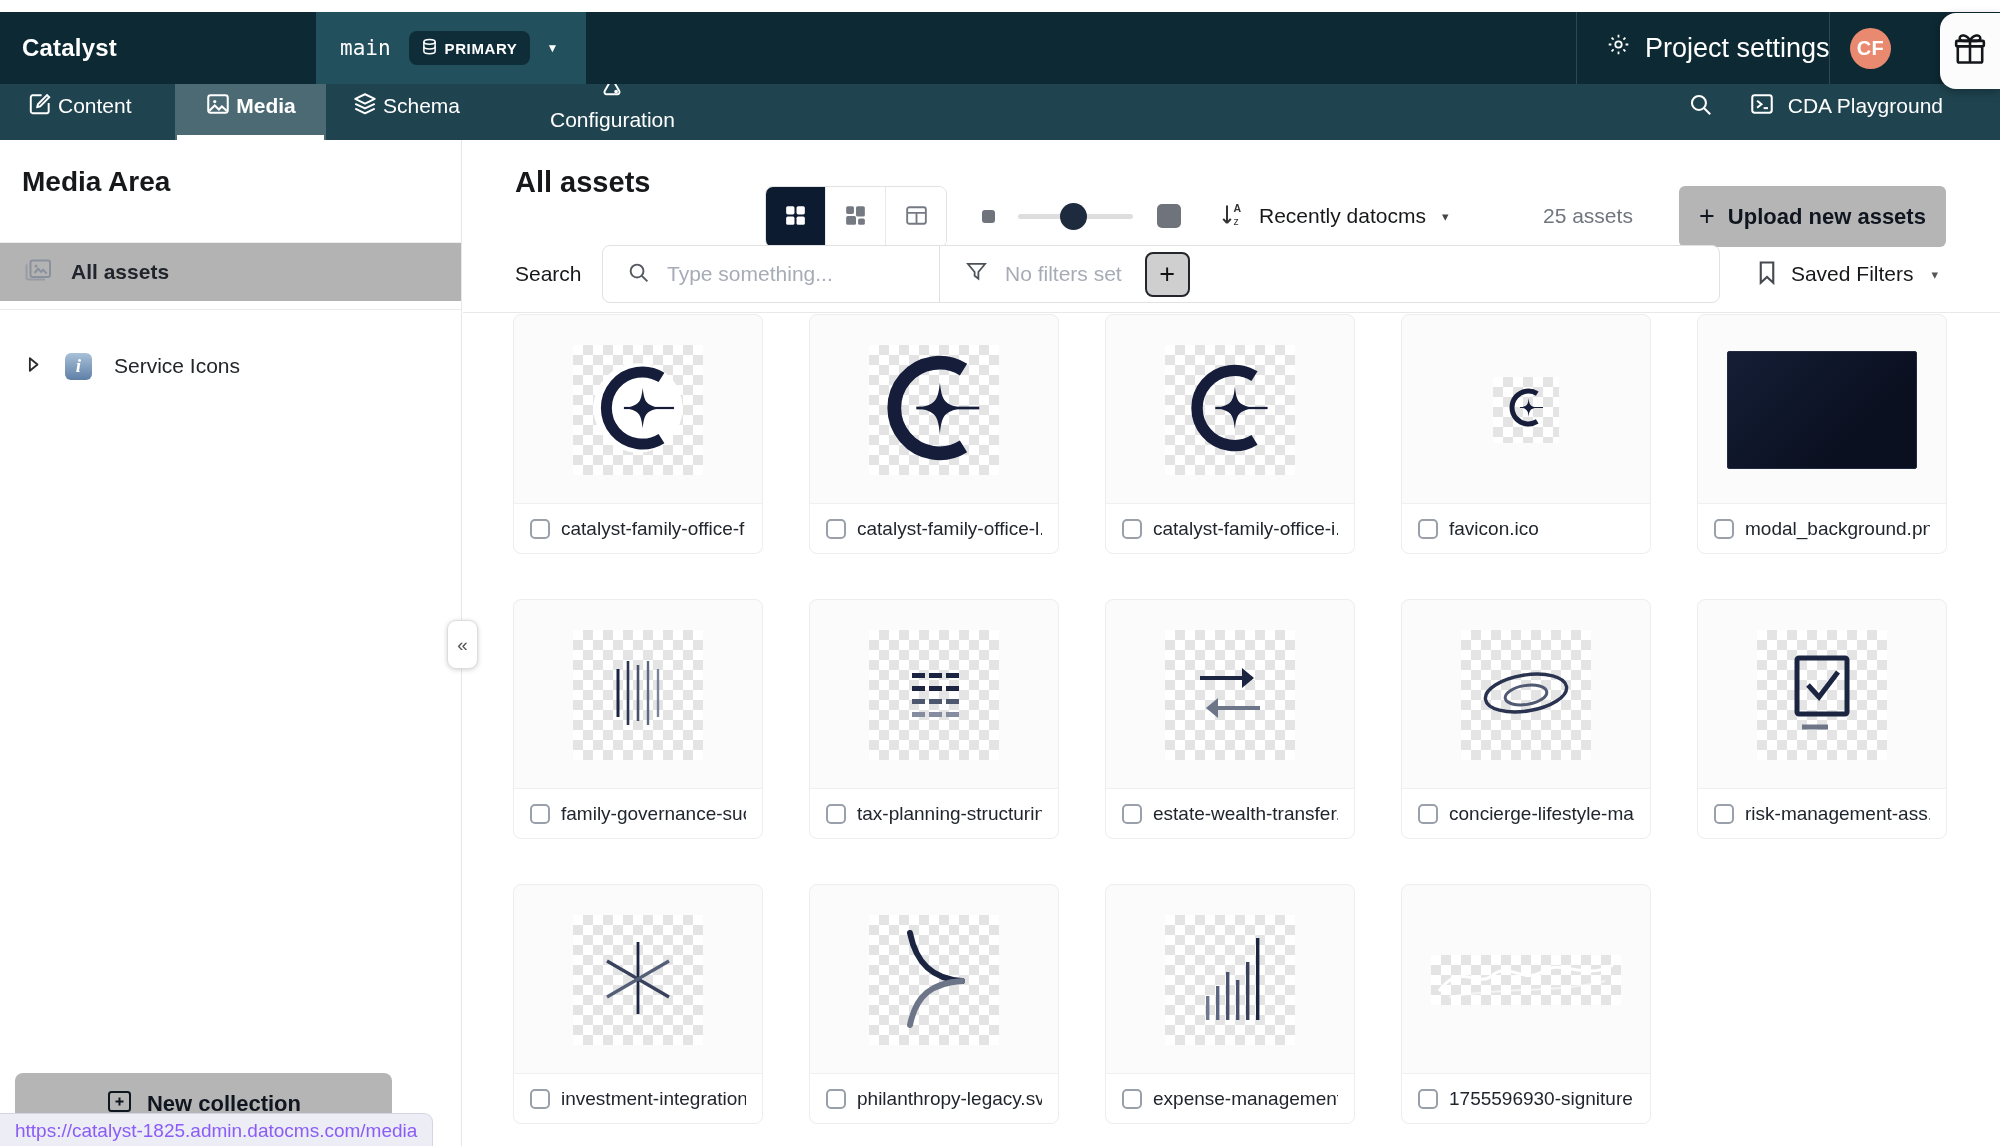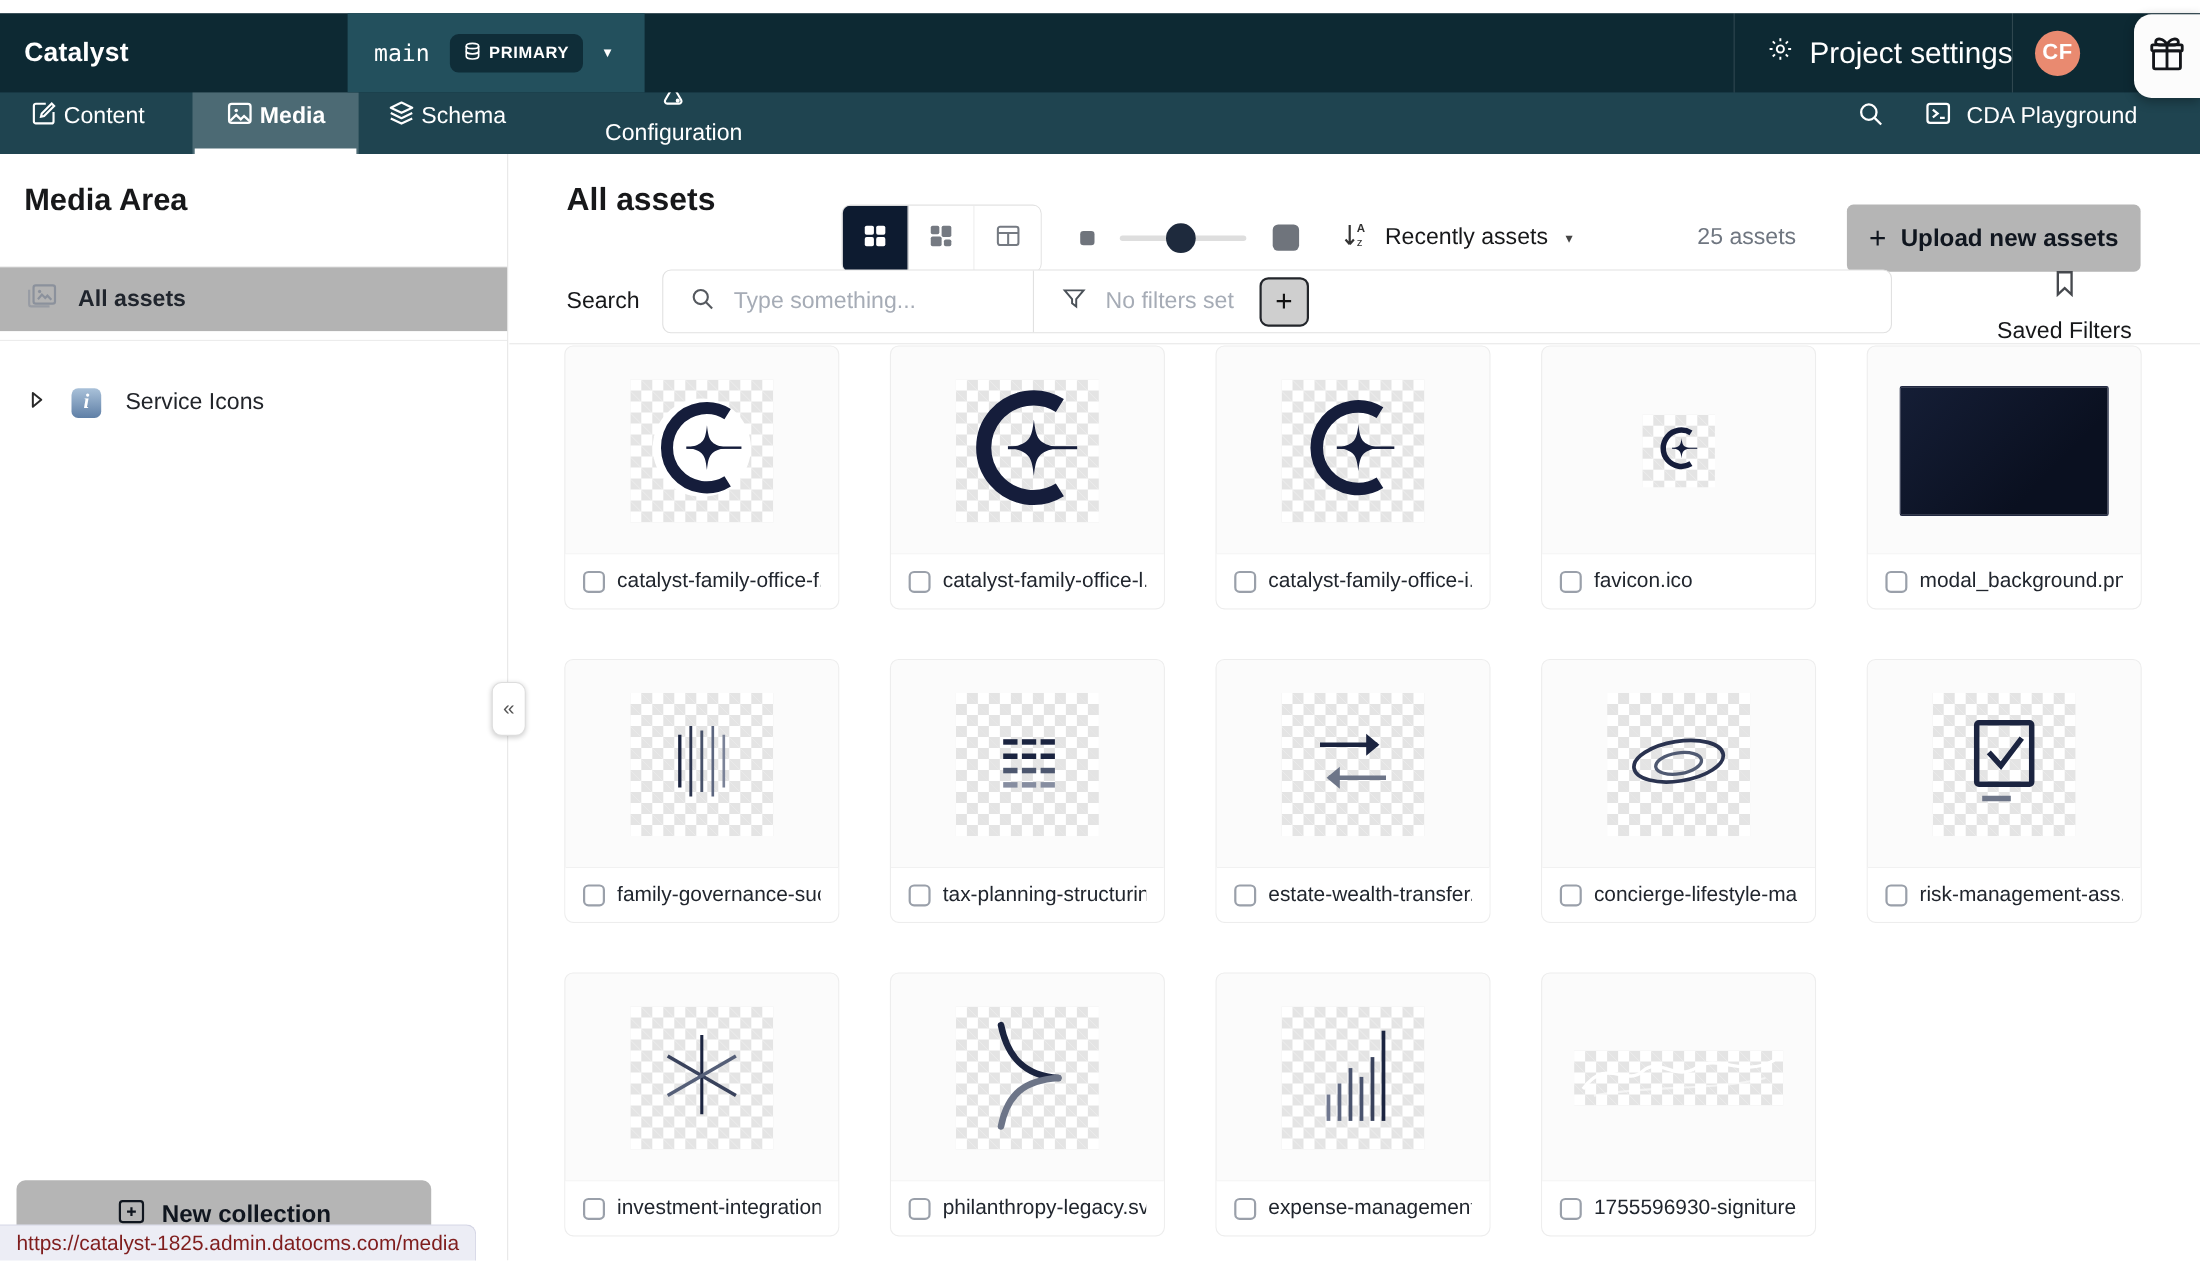--- a/index.html
+++ b/index.html
@@ -34,21 +34,21 @@
   .sidebar-title { position:absolute; left:22px; top:26px; font-size:28px; font-weight:bold; color:#17181a; }
   .sb-div1 { position:absolute; top:102px; left:0; right:0; height:1px; background:#ececec; }
   .sb-all { position:absolute; top:103px; left:0; right:0; height:58px; background:#b3b3b3; display:flex; align-items:center; gap:18px; padding-left:22px; cursor:pointer; }
   .sb-all-label { font-weight:bold; font-size:21px; color:#20252d; }
   .sb-div2 { position:absolute; top:169px; left:0; right:0; height:1px; background:#ececec; }
   .sb-service { position:absolute; top:198px; left:0; right:0; height:56px; display:flex; align-items:center; padding-left:26px; cursor:pointer; }
   .sb-service .svc-label { font-size:21px; color:#22252a; margin-left:22px; }
   .info-badge { margin-left:24px; width:27px; height:27px; border-radius:6px; background:linear-gradient(#a9c1d9,#5f7fa6); color:#fff; font-family:"Liberation Serif", serif; font-style:italic; font-weight:bold; font-size:19px; display:flex; align-items:center; justify-content:center; }
   .collapse-handle { position:absolute; left:447px; top:480px; width:31px; height:49px; background:#fff; border:1px solid #ddd; border-radius:9px; box-shadow:0 1px 5px rgba(0,0,0,.18); display:flex; align-items:center; justify-content:center; color:#555; font-size:19px; z-index:8; cursor:pointer; }
   .new-collection { position:absolute; left:15px; top:933px; width:377px; height:62px; background:#b5b5b5; border-radius:8px; display:flex; align-items:center; justify-content:center; gap:14px; font-weight:bold; font-size:22px; color:#10161f; cursor:pointer; }
-  .url-tooltip { position:absolute; left:0; top:973px; height:34px; background:#ecedf5; border:1px solid #d4d5e4; border-left:none; border-bottom:none; border-radius:0 9px 0 0; display:flex; align-items:center; padding:2px 15px; font-size:19px; color:#7f1d1d; z-index:9; white-space:nowrap; }
+  .url-tooltip { position:absolute; left:0; top:973px; height:34px; background:#ecedf5; border:1px solid #d4d5e4; border-left:none; border-bottom:none; border-radius:0 9px 0 0; display:flex; align-items:center; padding:2px 15px; font-size:19px; color:#8b5cf6; z-index:9; white-space:nowrap; }
   
   .main { position:absolute; top:140px; left:463px; right:0; bottom:0; background:#fff; }
   .toolbar { position:absolute; top:0; left:0; right:0; height:173px; border-bottom:1px solid #e8e8e8; }
   .page-title { position:absolute; left:52px; top:26px; font-size:29px; font-weight:bold; color:#17181a; }
   .view-toggle { position:absolute; left:302px; top:46px; display:flex; border:1px solid #e2e2e2; border-radius:8px; background:#fff; overflow:hidden; }
   .vt-btn { width:60px; height:60px; display:flex; align-items:center; justify-content:center; cursor:pointer; background:#fff; border-right:1px solid #e9e9e9; }
   .vt-btn:last-child { border-right:none; }
   .vt-btn.active { background:#0d1b30; }
   .slider-row { position:absolute; left:519px; top:46px; height:60px; display:flex; align-items:center; }
   .sq-small { width:13px; height:13px; background:#6f747c; border-radius:3px; }
@@ -61,21 +61,21 @@
   .count { position:absolute; left:1080px; top:46px; height:60px; display:flex; align-items:center; font-size:21px; color:#6f7680; }
   .upload-btn { position:absolute; left:1216px; top:46px; width:267px; height:61px; background:#b5b5b5; border:none; border-radius:6px; display:flex; align-items:center; justify-content:center; gap:13px; font-family:inherit; font-weight:bold; font-size:22px; color:#10161f; cursor:pointer; }
   .upload-plus { font-size:27px; font-weight:normal; }
   .search-label { position:absolute; left:52px; top:105px; height:58px; display:flex; align-items:center; font-size:21px; color:#17181a; }
   .search-box { position:absolute; left:139px; top:105px; width:1118px; height:58px; border:1px solid #e1e1e1; border-radius:8px; background:#fff; display:flex; align-items:center; }
   .sb-search { width:337px; height:100%; display:flex; align-items:center; gap:15px; padding-left:24px; border-right:1px solid #e1e1e1; }
   .sb-search input { border:none; outline:none; font-family:inherit; font-size:21px; width:230px; color:#333; background:transparent; }
   .sb-search input::placeholder { color:#a6acb6; }
   .sb-filter { display:flex; align-items:center; gap:17px; padding-left:25px; font-size:21px; color:#a6acb6; }
   .add-filter-btn { margin-left:23px; width:45px; height:45px; border:2px solid #23262b; border-radius:8px; background:#cfcfcf; display:flex; align-items:center; justify-content:center; font-size:27px; color:#111; cursor:pointer; flex:none; }
-  .saved-filters { position:absolute; right:62px; top:105px; height:58px; display:flex; align-items:center; gap:14px; cursor:pointer;flex-direction:column; }
+  .saved-filters { position:absolute; right:62px; top:105px; height:58px; display:flex; align-items:center; gap:14px; cursor:pointer; }
   .saved-filters .sf-label { font-size:21px; color:#17181a; }
   .sf-caret { font-size:13px; color:#555; margin-left:4px; }
   
   .grid { position:absolute; top:174px; left:50px; display:grid; grid-template-columns:repeat(5, 250px); gap:45px 46px; }
   .card { width:250px; height:240px; border:1px solid #ededed; border-radius:8px; background:#fbfbfb; position:relative; cursor:pointer; }
   .thumb { height:189px; display:flex; align-items:center; justify-content:center; }
   .checker { background-image:
       linear-gradient(45deg,#e4e4e4 25%,transparent 25%,transparent 75%,#e4e4e4 75%),
       linear-gradient(45deg,#e4e4e4 25%,transparent 25%,transparent 75%,#e4e4e4 75%);
     background-size:20px 20px; background-position:0 0,10px 10px; background-color:#fff;
@@ -244,21 +244,21 @@
     </div>
 
     <div class="sort">
       <span><svg width="27" height="27" viewBox="0 0 27 27">
             <g stroke="#333" stroke-width="2" fill="none">
               <path d="M8 4.5v17.5 M8 22l-3.8-4.2 M8 22l3.8-4.2"></path>
             </g>
             <text x="14.5" y="11" font-size="10.5" fill="#333" font-weight="bold" font-family="Liberation Sans, sans-serif">A</text>
             <text x="14.5" y="24" font-size="10.5" fill="#333" font-family="Liberation Sans, sans-serif">z</text>
           </svg></span>
-      <span class="sort-label">Recently assets</span>
+      <span class="sort-label">Recently datocms</span>
       <span class="sort-caret">▾</span>
     </div>
 
     <div class="count">25 assets</div>
 
     <button class="upload-btn">
       <span class="upload-plus">+</span>
       <span>Upload new assets</span>
     </button>
 

